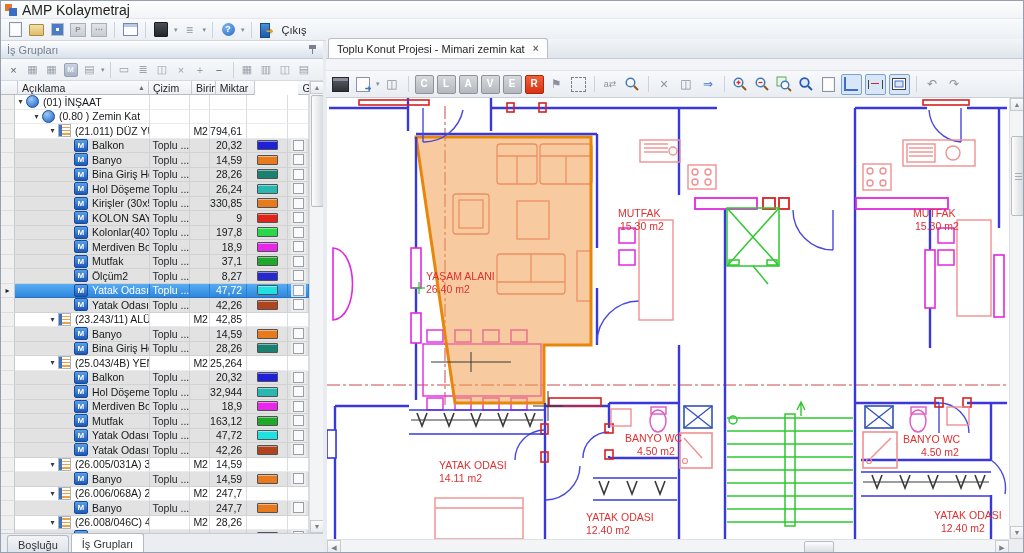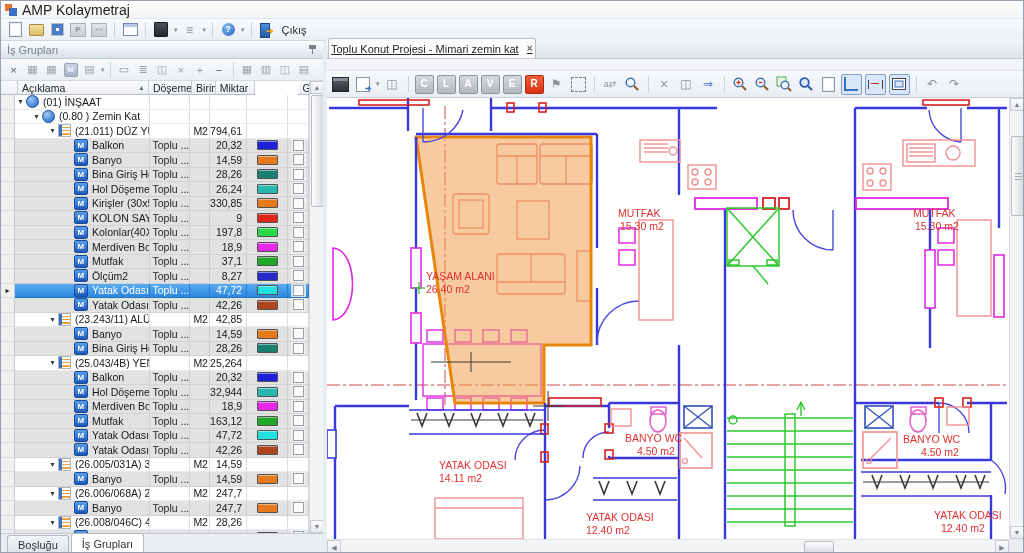--- a/index.html
+++ b/index.html
@@ -75,21 +75,21 @@
   .lp-scroll{left:308px;top:40px;width:14px;height:452px;background:#F3F4F6;border-left:1px solid #D8DBDF;}
   .sc-btn{width:14px;height:13px;background:linear-gradient(#FBFBFC,#E8EAEE);border:1px solid #C8CCD2;color:#7A8088;font-size:7px;text-align:center;line-height:12px;box-sizing:border-box;}
   .sc-thumb{position:absolute;left:1px;width:11px;background:linear-gradient(90deg,#FDFDFD,#D8DBE0);border:1px solid #B8BDC4;border-radius:2px;}
   .lp-tabs{left:0;top:492px;width:322px;height:21px;background:#EAEDF1;border-top:1px solid #C8CCD2;display:flex;align-items:flex-end;padding-left:6px;gap:2px;}
   .btab{height:18px;padding:0 10px;font-size:11px;color:#30343A;display:flex;align-items:center;border:1px solid #B4BAC2;border-bottom:none;border-radius:3px 3px 0 0;background:linear-gradient(#F2F4F6,#DEE2E8);}
   .btab.active{background:#FFF;height:20px;}
 
   
   .splitter{left:322px;top:40px;width:4px;height:513px;background:#E8EBEF;}
   .dtabbar{left:325px;top:38px;width:699px;height:20px;background:linear-gradient(#F2F5F8,#DFE5EC);border-bottom:1px solid #C5CBD4;display:flex;align-items:flex-end;padding-left:2px;}
-  .dtab{height:19px;background:#FDFDFE;border:1px solid #B8BEC8;border-bottom:none;border-radius:3px 3px 0 0;display:flex;align-items:center;gap:8px;padding:0 2px;font-size:11px;color:#24262A;text-decoration:underline;}
+  .dtab{height:19px;background:#FDFDFE;border:1px solid #B8BEC8;border-bottom:none;border-radius:3px 3px 0 0;display:flex;align-items:center;gap:8px;padding:0 8px;font-size:11px;color:#24262A;}
   .dtab .x{color:#666;font-size:10px;font-weight:bold;}
   .dstrip{left:325px;top:58px;width:699px;height:12px;background:#F2F4F7;border-bottom:1px solid #E2E5EA;}
   .dtoolbar{left:325px;top:70px;width:699px;height:27px;background:linear-gradient(#F7F9FB,#E9EDF2);border-bottom:1px solid #C9CFD8;display:flex;align-items:center;gap:3px;padding-left:5px;}
   .dtb{width:19px;height:19px;display:flex;align-items:center;justify-content:center;font-size:12px;color:#8A929E;}
   .dtb.on{background:#D8E6F8;border:1px solid #7DA2CE;border-radius:2px;width:19px;height:19px;}
   .lbtn{width:17px;height:17px;background:linear-gradient(#D6D8DC,#B4B8BE);border:1px solid #8E949C;border-radius:2px;color:#FFF;font-size:10px;font-weight:bold;text-align:center;line-height:16px;}
   .lbtn.red{background:linear-gradient(#F06038,#D83214);border-color:#A82808;}
   .marquee{width:13px;height:13px;border:1px dashed #7A828E;}
   .darkplot{width:15px;height:13px;background:linear-gradient(#5A5E66,#2E3238);border:1px solid #22262C;box-shadow:inset 0 3px #8A8E96;}
   .pgexp{width:12px;height:13px;background:#FDFDFD;border:1px solid #8A94A2;position:relative;}
@@ -194,21 +194,21 @@
       <span class="ptb">◫</span>
       <span class="ptb">▤</span>
     </div>
     <div class="abs colhead">
       <div class="hc w-gut"></div>
       <div class="hc w-tree">
           <span>Açıklama</span>
           <span class="sortup">▲</span>
         </div>
       <div class="hc w-cz">
-          <span>Döşeme</span>
+          <span>Çizim</span>
         </div>
       <div class="hc w-bi">
           <span>Birim</span>
         </div>
       <div class="hc w-mi">
           <span>Miktar</span>
         </div>
       <div class="hc w-rk">
           <span>Renk</span>
         </div>

